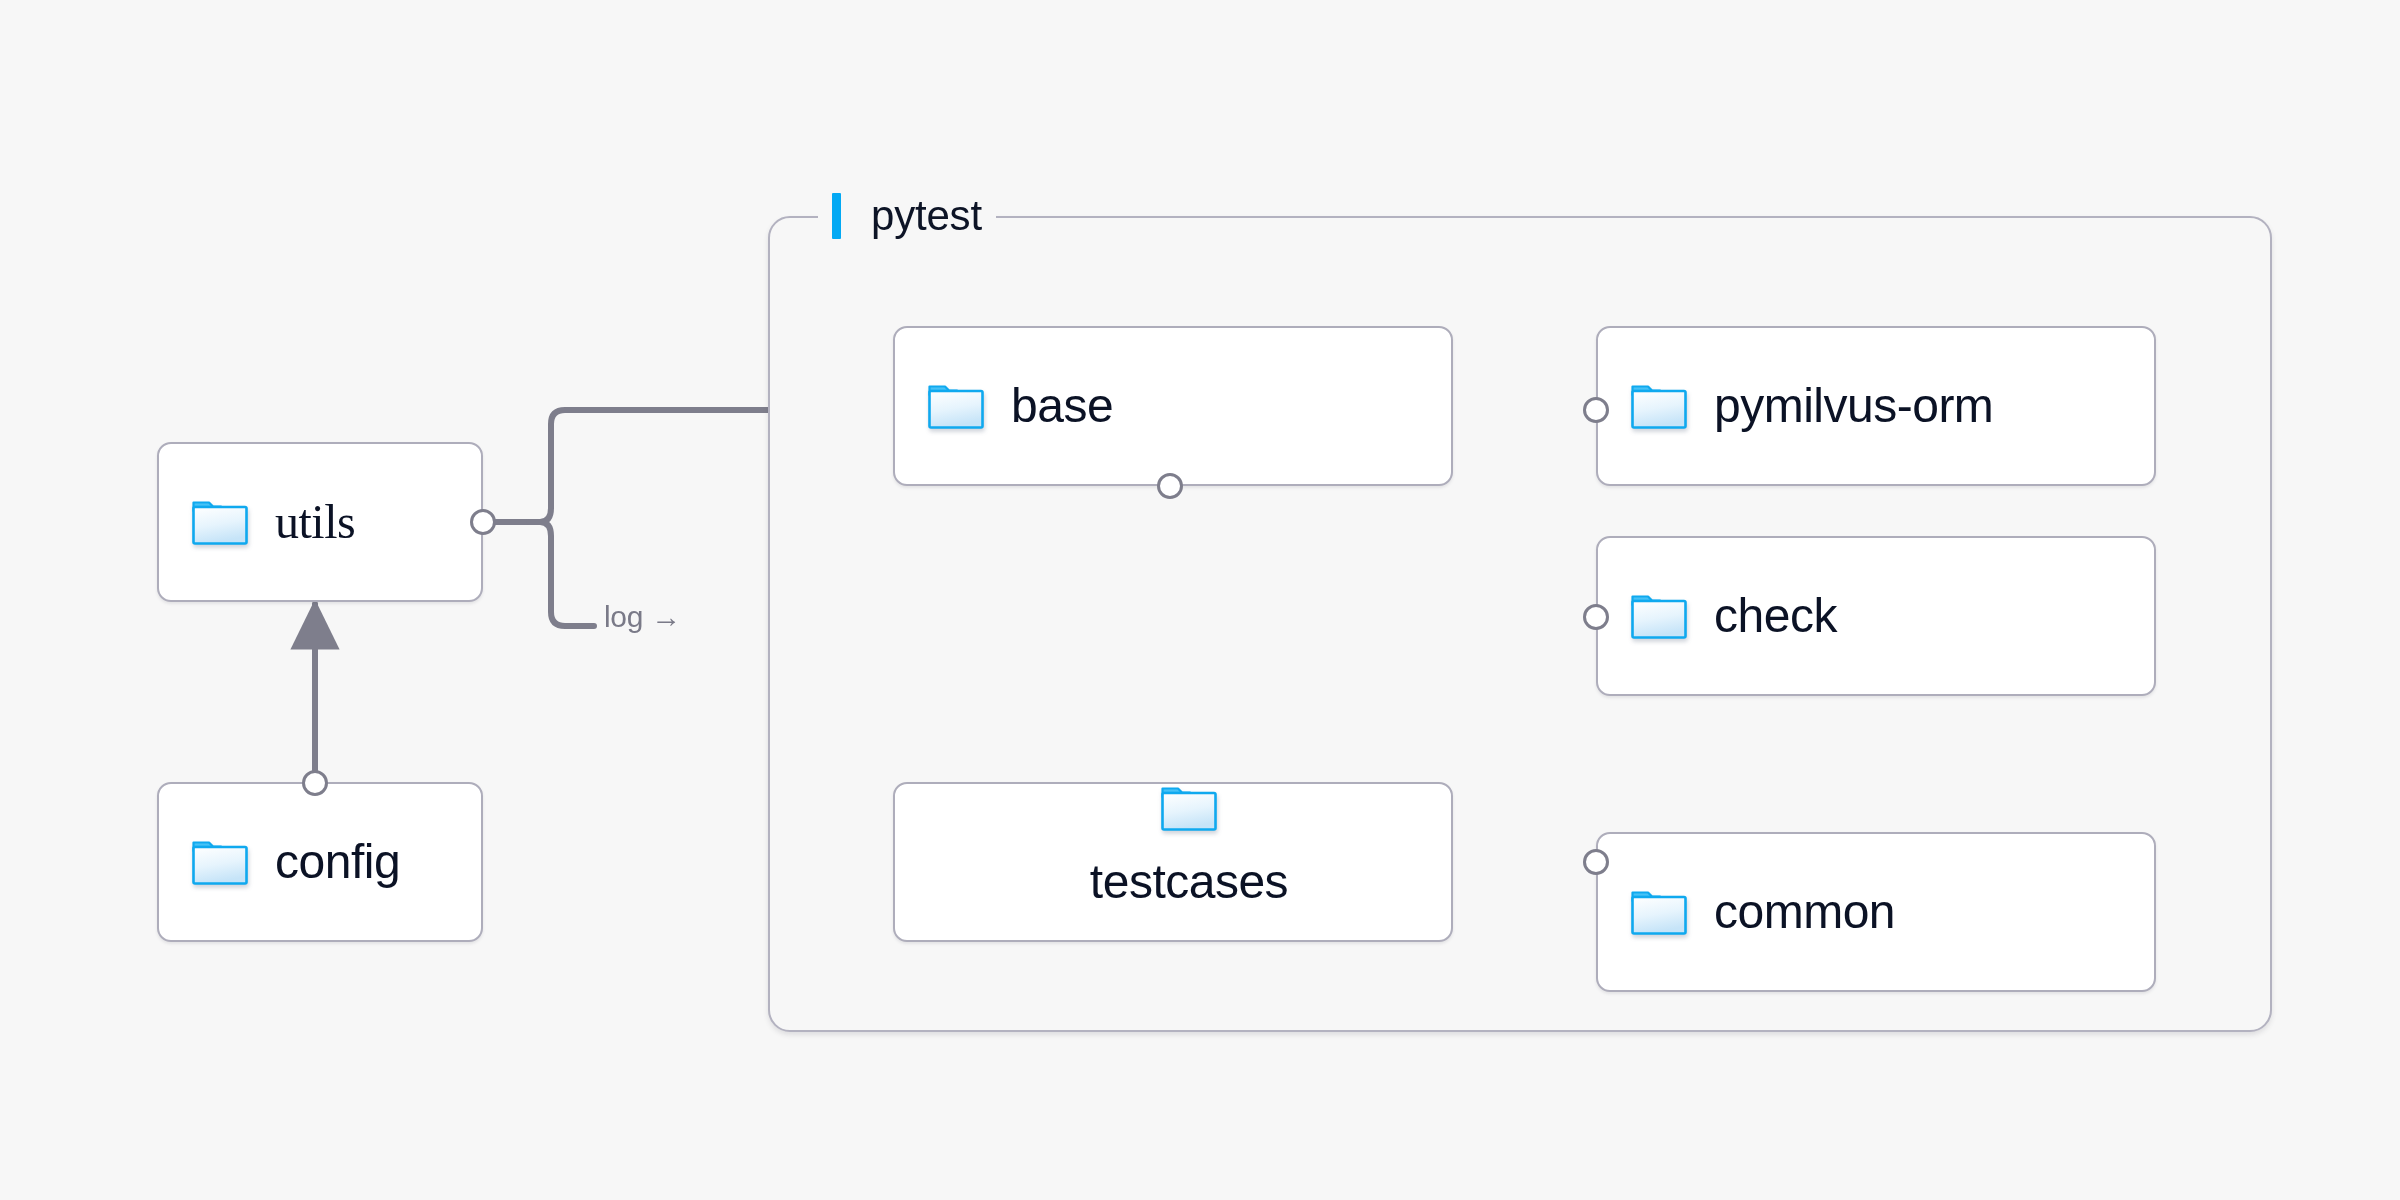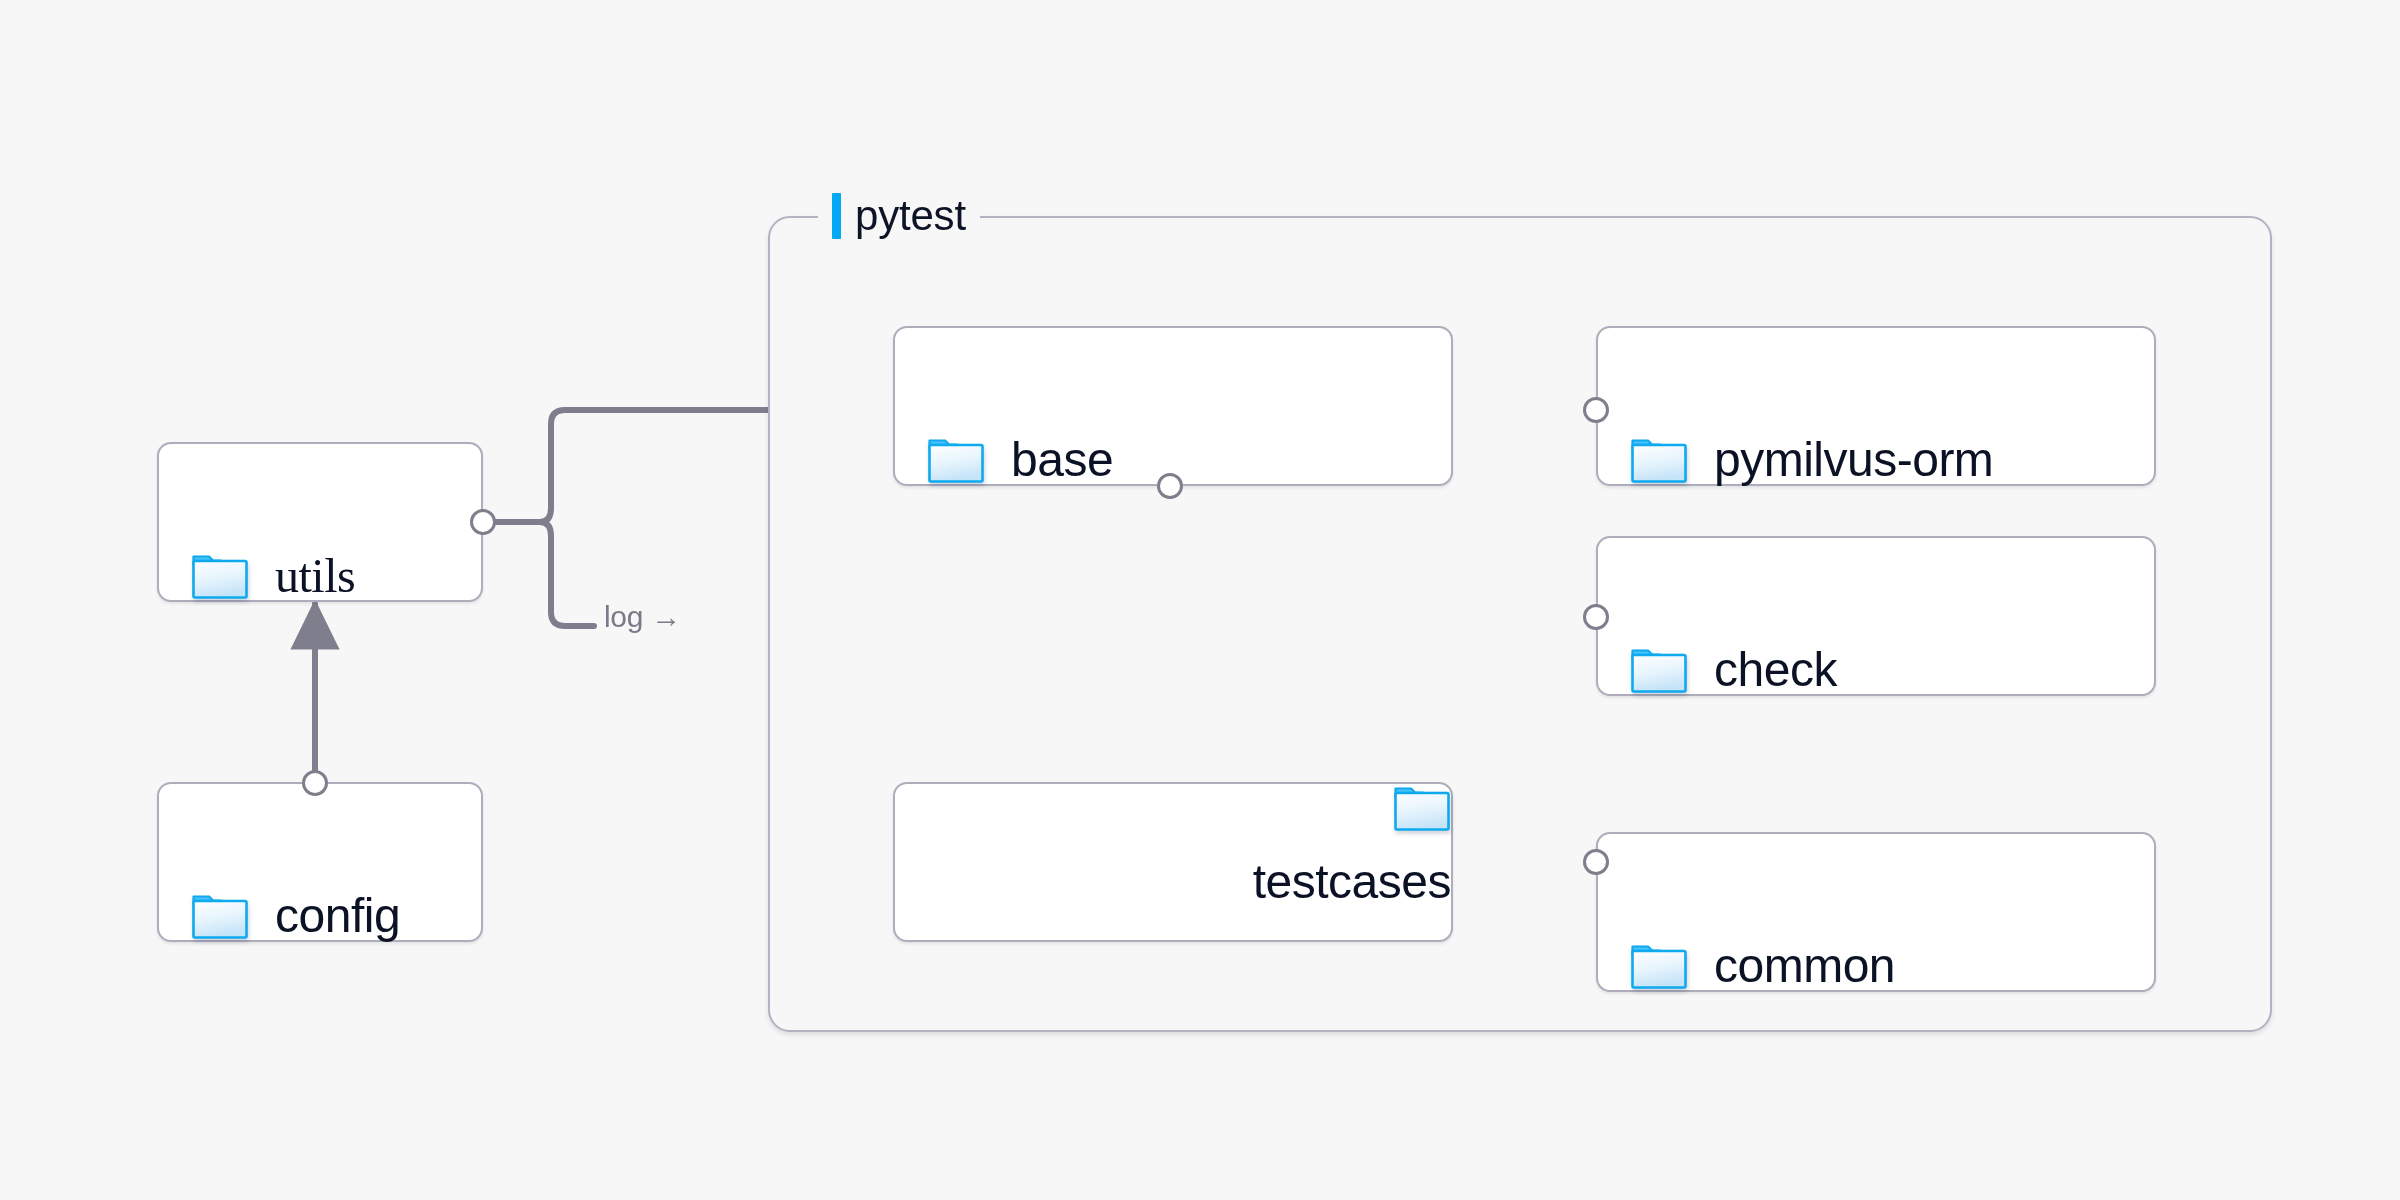--- a/index.html
+++ b/index.html
@@ -34,21 +34,21 @@
     position: absolute;
     background: #f7f7f7;
     border: 2px solid #b3b2c0;
     border-radius: 22px;
     box-shadow: 0 3px 5px rgba(60, 60, 80, 0.13);
   }
   .group-label {
     position: absolute;
     display: flex;
     align-items: center;
-    gap: 14px;
+    gap: 30px;
     background: #f7f7f7;
     padding: 0 14px;
     height: 56px;
     z-index: 6;
   }
   .group-label .bar {
     width: 9px;
     height: 46px;
     background: #03a9f4;
     border-radius: 1px;
@@ -61,21 +61,21 @@
     white-space: nowrap;
   }
 
   
   .node {
     position: absolute;
     background: #ffffff;
     border: 2px solid #aeadbb;
     border-radius: 14px;
     display: flex;
-    align-items: flex-end;
+    align-items: center;
     box-sizing: border-box;
     padding-left: 32px;
     gap: 26px;
     z-index: 4;
     box-shadow: 0 2px 3px rgba(60, 60, 80, 0.10);
   }
   .node .label {
     font-size: 48px;
     color: #0b1225;
     letter-spacing: -0.5px;

